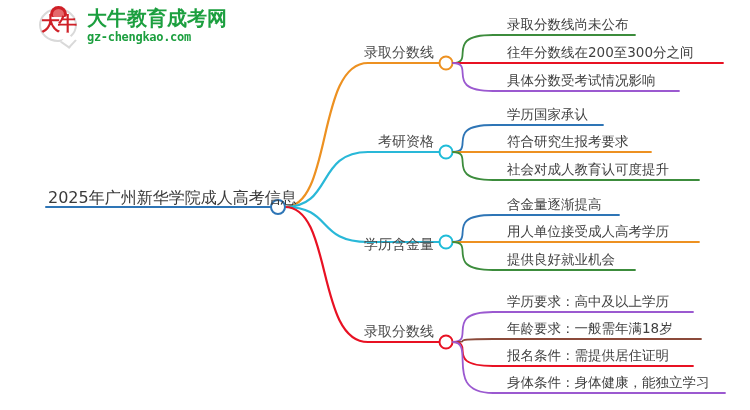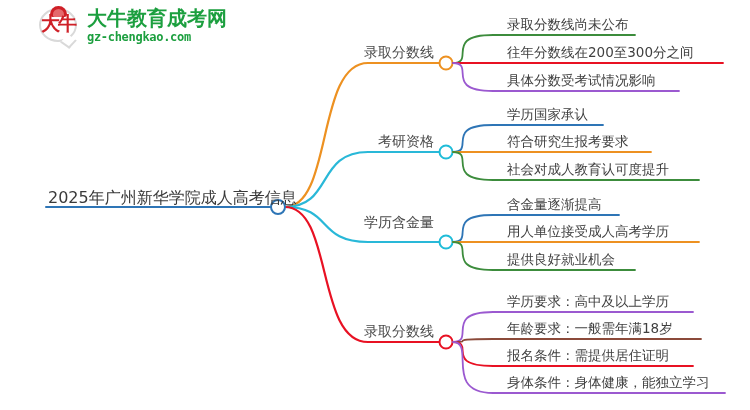--- a/index.html
+++ b/index.html
@@ -206,21 +206,21 @@
   <div id="labels">
       <div class="node node-root" style="left: 32px; top: 189px;">2025年广州新华学院成人高考信息</div>
       <div class="node node-branch" style="right: 332px; top: 44px;">录取分数线</div>
       <div class="node node-leaf" style="left: 491px; top: 17px;">录取分数线尚未公布</div>
       <div class="node node-leaf" style="left: 491px; top: 45px;">往年分数线在200至300分之间</div>
       <div class="node node-leaf" style="left: 491px; top: 73px;">具体分数受考试情况影响</div>
       <div class="node node-branch" style="right: 332px; top: 133px;">考研资格</div>
       <div class="node node-leaf" style="left: 491px; top: 107px;">学历国家承认</div>
       <div class="node node-leaf" style="left: 491px; top: 134px;">符合研究生报考要求</div>
       <div class="node node-leaf" style="left: 491px; top: 162px;">社会对成人教育认可度提升</div>
-      <div class="node node-branch" style="right: 332px; top: 214px;">学历含金量</div>
+      <div class="node node-branch" style="right: 332px; top: 236px;">学历含金量</div>
       <div class="node node-leaf" style="left: 491px; top: 197px;">含金量逐渐提高</div>
       <div class="node node-leaf" style="left: 491px; top: 224px;">用人单位接受成人高考学历</div>
       <div class="node node-leaf" style="left: 491px; top: 252px;">提供良好就业机会</div>
       <div class="node node-branch" style="right: 332px; top: 323px;">录取分数线</div>
       <div class="node node-leaf" style="left: 491px; top: 294px;">学历要求：高中及以上学历</div>
       <div class="node node-leaf" style="left: 491px; top: 321px;">年龄要求：一般需年满18岁</div>
       <div class="node node-leaf" style="left: 491px; top: 348px;">报名条件：需提供居住证明</div>
       <div class="node node-leaf" style="left: 491px; top: 375px;">身体条件：身体健康，能独立学习</div>
     </div>
 

